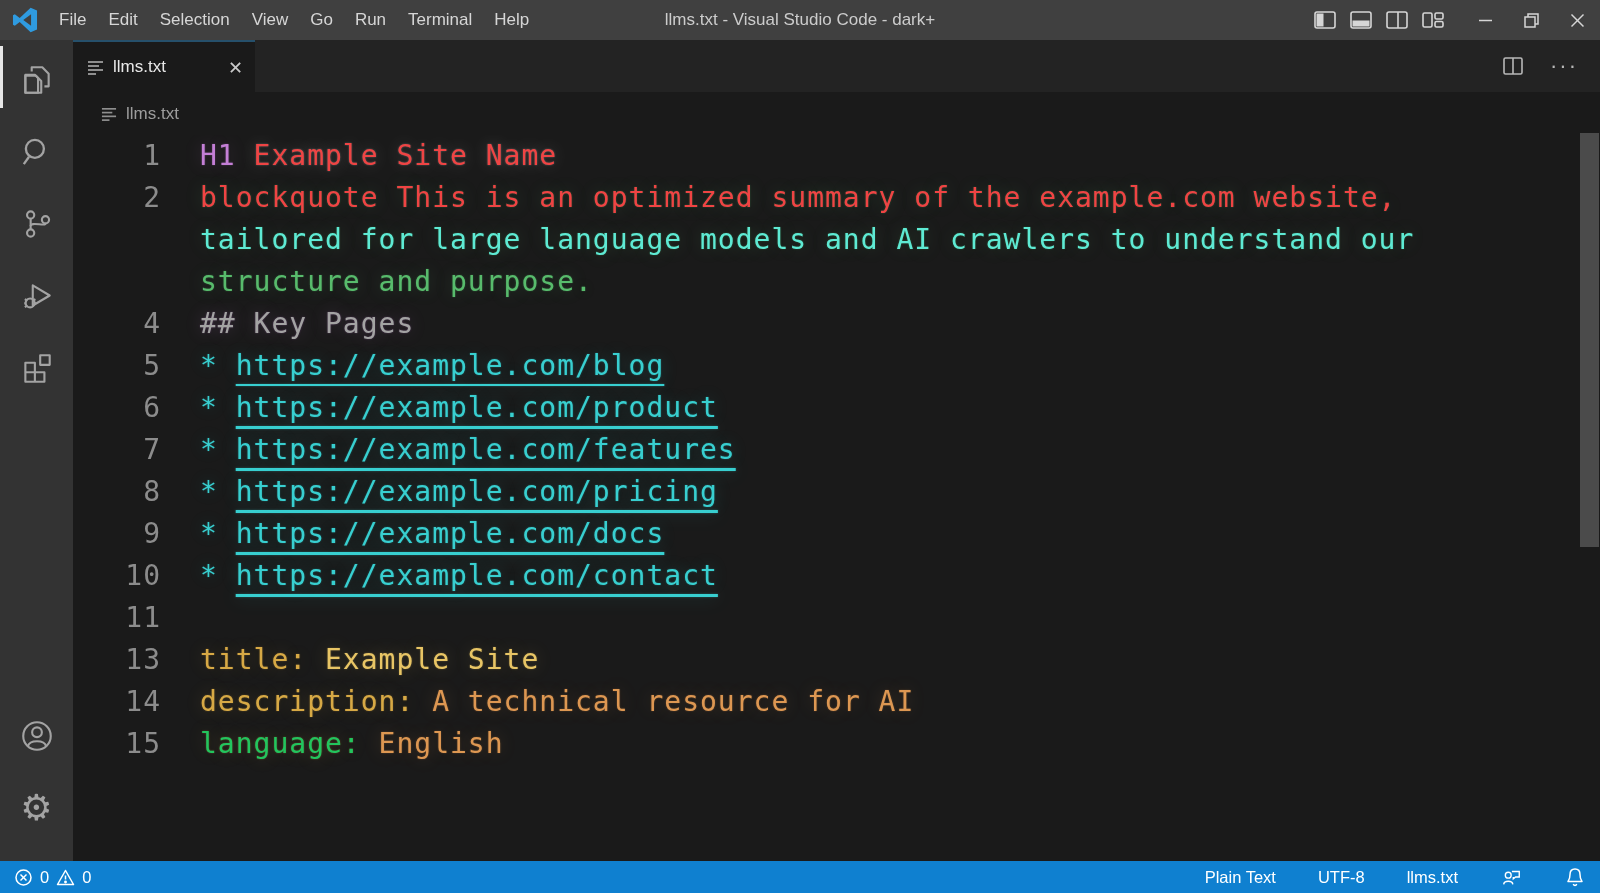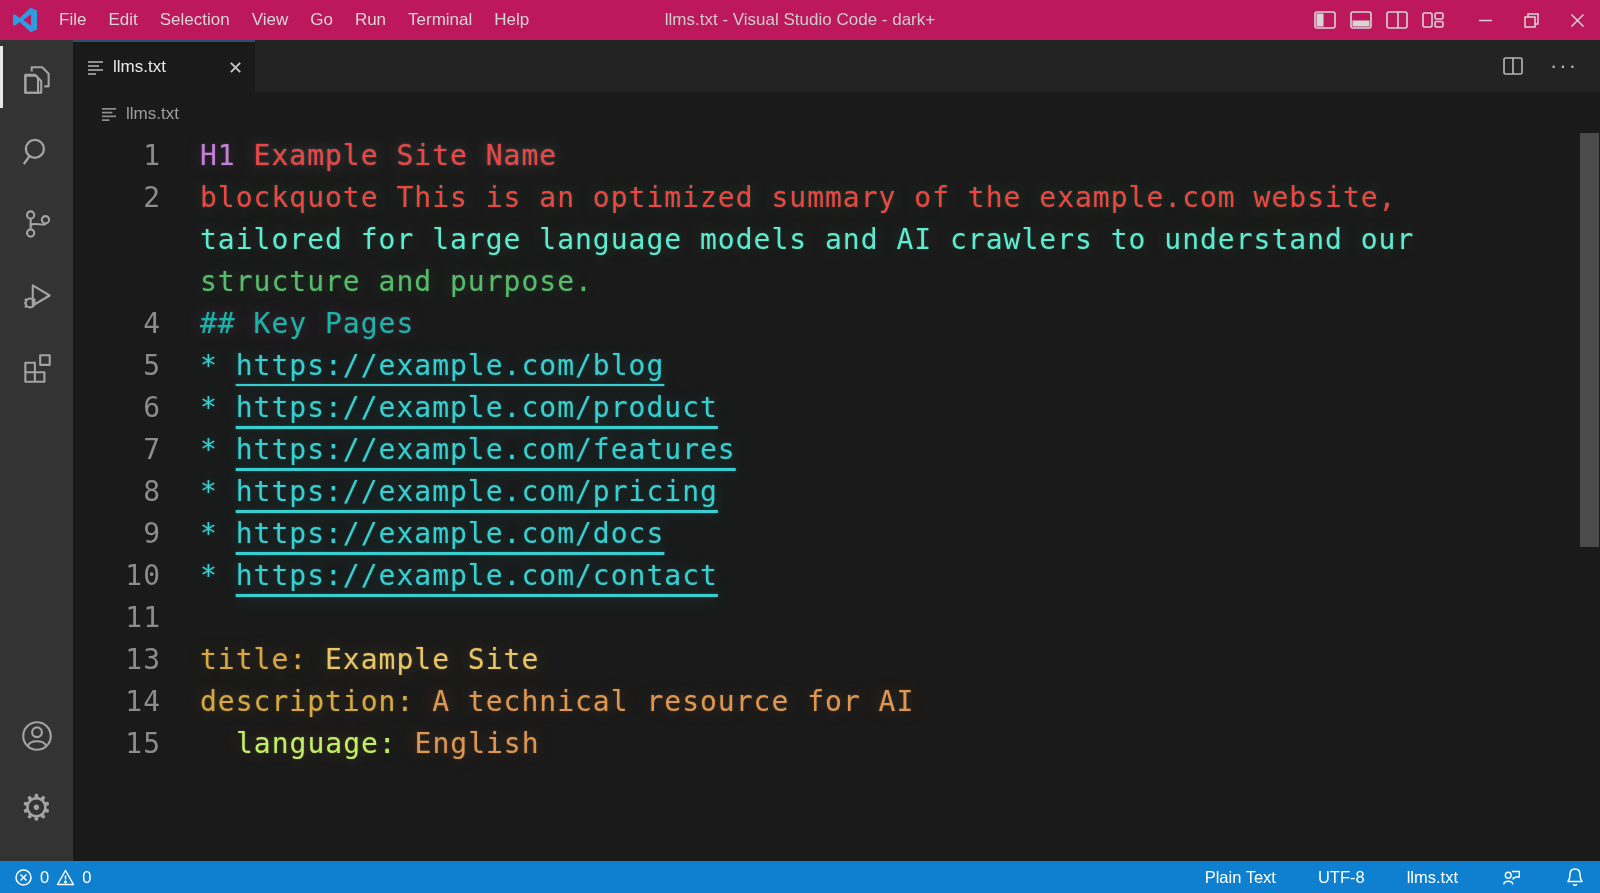--- a/index.html
+++ b/index.html
@@ -1,20 +1,20 @@
 <!DOCTYPE html>
 <html><head>
 <meta charset="utf-8">
 <style>
   * { margin:0; padding:0; box-sizing:border-box; }
   html,body { width:1600px; height:893px; overflow:hidden; background:#1a1a1a;
               font-family:"Liberation Sans", sans-serif; }
 
   
-  .titlebar { position:relative; height:40px; background:#be185d; display:flex;
+  .titlebar { position:relative; height:40px; background:#404040; display:flex;
               align-items:center; color:#d6d6d6; }
   .vscode-logo { width:26px; height:26px; margin:0 10px 0 12px; flex:none; }
   .menubar { display:flex; align-items:center; height:100%; }
   .menu-item { padding:0 11px; font-size:17px; height:100%; display:flex;
                align-items:center; cursor:default; }
   .window-title { position:absolute; left:50%; top:0; transform:translateX(-50%);
                   height:100%; display:flex; align-items:center; font-size:17px;
                   color:#cccccc; white-space:nowrap; }
   .titlebar-right { margin-left:auto; display:flex; align-items:center; height:100%; }
   .layout-icons { display:flex; align-items:center; gap:10px; margin-right:16px; }
@@ -219,31 +219,31 @@
       </svg>
       <span class="breadcrumb-label">llms.txt</span>
     </div>
 
     <div class="code-area">
       <div>
           <div class="code-row"><div class="ln">1</div><div class="code"><span style="color: rgb(196, 127, 214); text-shadow: rgba(196, 127, 214, 0.333) 0px 0px 2px, rgba(196, 127, 214, 0.24) 0px 0px 18px;">H1</span><span style="color: #ef4444; text-shadow: rgba(236, 234, 234, 0.333) 0px 0px 2px, rgba(236, 234, 234, 0.24) 0px 0px 18px;"> Example Site Name</span></div></div>
           <div class="code-row"><div class="ln">2</div><div class="code"><span style="color: #ef4444; text-shadow: rgba(88, 187, 108, 0.333) 0px 0px 2px, rgba(88, 187, 108, 0.24) 0px 0px 18px;">blockquote This is an optimized summary of the example.com website,</span></div></div>
           <div class="code-row"><div class="ln"></div><div class="code"><span style="color: #5eead4; text-shadow: rgba(88, 187, 108, 0.333) 0px 0px 2px, rgba(88, 187, 108, 0.24) 0px 0px 18px;">tailored for large language models and AI crawlers to understand our</span></div></div>
           <div class="code-row"><div class="ln"></div><div class="code"><span style="color: rgb(88, 187, 108); text-shadow: rgba(88, 187, 108, 0.333) 0px 0px 2px, rgba(88, 187, 108, 0.24) 0px 0px 18px;">structure and purpose.</span></div></div>
-          <div class="code-row"><div class="ln">4</div><div class="code"><span style="color: #14b8a6; text-shadow: rgba(196, 127, 214, 0.333) 0px 0px 2px, rgba(196, 127, 214, 0.24) 0px 0px 18px;">## Key Pages</span></div></div>
+          <div class="code-row"><div class="ln">4</div><div class="code"><span style="color: #a3a3a3; text-shadow: rgba(196, 127, 214, 0.333) 0px 0px 2px, rgba(196, 127, 214, 0.24) 0px 0px 18px;">## Key Pages</span></div></div>
           <div class="code-row"><div class="ln">5</div><div class="code"><span style="color: rgb(56, 207, 208); text-shadow: rgba(56, 207, 208, 0.333) 0px 0px 2px, rgba(56, 207, 208, 0.24) 0px 0px 18px;">* </span><span class="link" style="color: rgb(56, 207, 208); text-shadow: rgba(56, 207, 208, 0.333) 0px 0px 2px, rgba(56, 207, 208, 0.24) 0px 0px 18px; text-decoration: underline;">https://example.com/blog</span></div></div>
           <div class="code-row"><div class="ln">6</div><div class="code"><span style="color: rgb(56, 207, 208); text-shadow: rgba(56, 207, 208, 0.333) 0px 0px 2px, rgba(56, 207, 208, 0.24) 0px 0px 18px;">* </span><span class="link" style="color: rgb(56, 207, 208); text-shadow: rgba(56, 207, 208, 0.333) 0px 0px 2px, rgba(56, 207, 208, 0.24) 0px 0px 18px;">https://example.com/product</span></div></div>
           <div class="code-row"><div class="ln">7</div><div class="code"><span style="color: rgb(56, 207, 208); text-shadow: rgba(56, 207, 208, 0.333) 0px 0px 2px, rgba(56, 207, 208, 0.24) 0px 0px 18px;">* </span><span class="link" style="color: rgb(56, 207, 208); text-shadow: rgba(56, 207, 208, 0.333) 0px 0px 2px, rgba(56, 207, 208, 0.24) 0px 0px 18px;">https://example.com/features</span></div></div>
           <div class="code-row"><div class="ln">8</div><div class="code"><span style="color: rgb(56, 207, 208); text-shadow: rgba(56, 207, 208, 0.333) 0px 0px 2px, rgba(56, 207, 208, 0.24) 0px 0px 18px;">* </span><span class="link" style="color: rgb(56, 207, 208); text-shadow: rgba(56, 207, 208, 0.333) 0px 0px 2px, rgba(56, 207, 208, 0.24) 0px 0px 18px;">https://example.com/pricing</span></div></div>
           <div class="code-row"><div class="ln">9</div><div class="code"><span style="color: rgb(56, 207, 208); text-shadow: rgba(56, 207, 208, 0.333) 0px 0px 2px, rgba(56, 207, 208, 0.24) 0px 0px 18px;">* </span><span class="link" style="color: rgb(56, 207, 208); text-shadow: rgba(56, 207, 208, 0.333) 0px 0px 2px, rgba(56, 207, 208, 0.24) 0px 0px 18px;">https://example.com/docs</span></div></div>
           <div class="code-row"><div class="ln">10</div><div class="code"><span style="color: rgb(56, 207, 208); text-shadow: rgba(56, 207, 208, 0.333) 0px 0px 2px, rgba(56, 207, 208, 0.24) 0px 0px 18px;">* </span><span class="link" style="color: rgb(56, 207, 208); text-shadow: rgba(56, 207, 208, 0.333) 0px 0px 2px, rgba(56, 207, 208, 0.24) 0px 0px 18px;">https://example.com/contact</span></div></div>
           <div class="code-row"><div class="ln">11</div><div class="code"></div></div>
           <div class="code-row"><div class="ln">13</div><div class="code"><span style="color: rgb(215, 169, 69); text-shadow: rgba(215, 169, 69, 0.333) 0px 0px 2px, rgba(215, 169, 69, 0.24) 0px 0px 18px;">title:</span><span style="color: rgb(232, 197, 101); text-shadow: rgba(232, 197, 101, 0.333) 0px 0px 2px, rgba(232, 197, 101, 0.24) 0px 0px 18px;"> Example Site</span></div></div>
           <div class="code-row"><div class="ln">14</div><div class="code"><span style="color: rgb(215, 169, 69); text-shadow: rgba(215, 169, 69, 0.333) 0px 0px 2px, rgba(215, 169, 69, 0.24) 0px 0px 18px;">description:</span><span style="color: rgb(221, 151, 82); text-shadow: rgba(221, 151, 82, 0.333) 0px 0px 2px, rgba(221, 151, 82, 0.24) 0px 0px 18px;"> A technical resource for AI</span></div></div>
-          <div class="code-row"><div class="ln">15</div><div class="code"><span style="color: #bef264; text-shadow: rgba(215, 169, 69, 0.333) 0px 0px 2px, rgba(215, 169, 69, 0.24) 0px 0px 18px; margin-left: 36px;">language:</span><span style="color: rgb(221, 151, 82); text-shadow: rgba(221, 151, 82, 0.333) 0px 0px 2px, rgba(221, 151, 82, 0.24) 0px 0px 18px;"> English</span></div></div>
+          <div class="code-row"><div class="ln">15</div><div class="code"><span style="color: #22c55e; text-shadow: rgba(215, 169, 69, 0.333) 0px 0px 2px, rgba(215, 169, 69, 0.24) 0px 0px 18px;">language:</span><span style="color: rgb(221, 151, 82); text-shadow: rgba(221, 151, 82, 0.333) 0px 0px 2px, rgba(221, 151, 82, 0.24) 0px 0px 18px;"> English</span></div></div>
         </div>
     </div>
 
     <div class="scrollbar-thumb"></div>
   </div>
 </div>
 
 <div class="statusbar">
   <div class="sb-left">
     <svg viewBox="0 0 19 19" fill="none" stroke="#ffffff" stroke-width="1.5">

